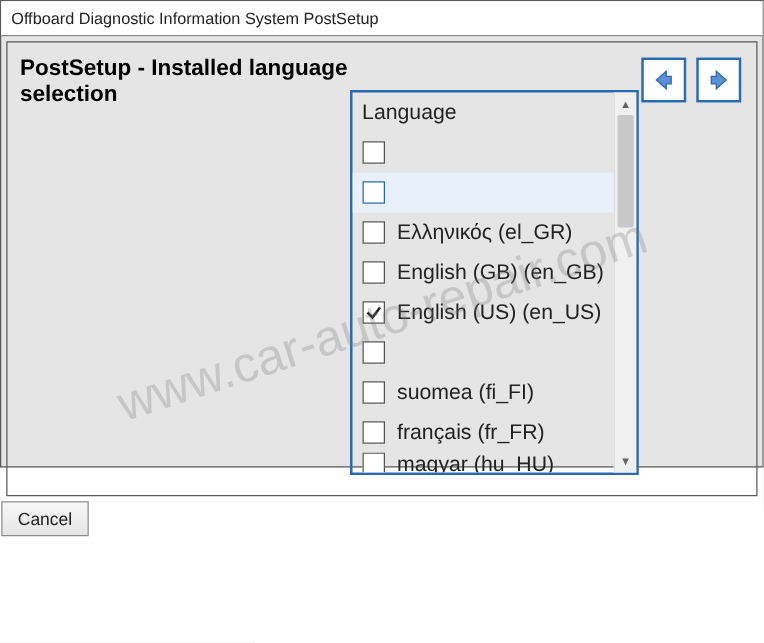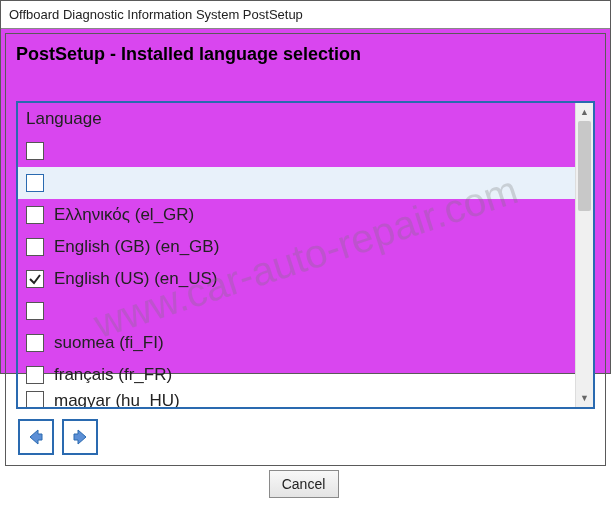--- a/index.html
+++ b/index.html
@@ -1,38 +1,38 @@
 <!DOCTYPE html>
 <html><head>
 <meta charset="utf-8">
 <style>
   * { box-sizing: border-box; font-family: Tahoma, Arial, sans-serif; }
   body { margin: 0; padding: 0; background: #fff; width: 611px; height: 514px; overflow: hidden; position: relative; }
-  .window { width: 611px; height: 374px; border: 1px solid #5a5a5a; background: #d946ef; display: flex; flex-direction: column; }
+  .window { width: 611px; height: 374px; border: 1px solid #5a5a5a; background: #e5e5e5; display: flex; flex-direction: column; }
   .titlebar { height: 30px; padding: 6px 8px; font-size: 13px; color: #222; background: #fff; border-bottom: 1px solid #888; }
-  .content { flex: 1; padding: 10px 10px 8px 10px; display: flex; flex-direction: column; border: 1px solid #5a5a5a; margin: 4px; }
+  .content { flex: 1; padding: 10px 10px 8px 10px; display: flex; flex-direction: row; border: 1px solid #5a5a5a; margin: 4px; }
   .heading { font-size: 18px; font-weight: bold; color: #000; margin: 0 0 8px 0; }
   .listbox-wrap { flex: 1; border: 2px solid #2a6ab0; margin-bottom: 8px; position: relative; display: flex; margin-top: 28px; }
   .listbox { flex: 1; overflow: hidden; padding: 4px 0 0 0; }
   .scrollbar { width: 18px; background: #f0f0f0; border-left: 1px solid #ddd; position: relative; }
   .scroll-arrow { width: 100%; height: 18px; display: flex; align-items: center; justify-content: center; color: #666; font-size: 9px; user-select: none; }
   .scroll-thumb { position: absolute; top: 18px; left: 2px; right: 2px; height: 90px; background: #c8c8c8; border-radius: 2px; }
   .col-header { font-size: 17px; color: #222; padding: 2px 8px 6px 8px; }
   .lang-row { display: flex; align-items: center; height: 32px; padding: 0 8px; font-size: 17px; color: #222; }
   .lang-row.highlight { background: #e8f1fa; }
   .lang-row.selected { font-weight: normal; text-align: center; }
   .lang-row.cutoff { height: 16px; overflow: hidden; align-items: flex-start; }
   .cb { width: 18px; height: 18px; border: 1px solid #555; margin-right: 10px; display: inline-flex; align-items: center; justify-content: center; background: #fff; flex-shrink: 0; }
   .cb.sel { border: 1px solid #2a6ab0; }
   .cb svg { display: block; }
   .lang-label { white-space: nowrap; }
   .navbar { height: 40px; display: flex; align-items: center; gap: 8px; padding: 0 2px; }
   .nav-btn { width: 36px; height: 36px; border: 2px solid #2a6ab0; background: #fff; display: flex; align-items: center; justify-content: center; cursor: pointer; }
   .nav-btn svg { display: block; }
-  .footer { height: 38px; display: flex; justify-content: center; align-items: center; padding: 0 4px 2px 0; }
+  .footer { height: 38px; display: flex; justify-content: flex-start; align-items: center; padding: 0 4px 2px 0; }
   .cancel-btn { min-width: 70px; height: 28px; border: 1px solid #8a8a8a; background: linear-gradient(#f8f8f8,#e4e4e4); font-size: 14px; color: #222; cursor: pointer; padding: 0 10px; }
   .watermark { position: absolute; top: 50%; left: 50%; transform: translate(-50%,-50%) rotate(-18deg); font-size: 40px; color: rgba(120,120,120,0.28); pointer-events: none; white-space: nowrap; font-family: Arial, sans-serif; }
 </style>
 </head>
 <body>
 
 <div class="window">
   <div class="titlebar">
     <span>Offboard Diagnostic Information System PostSetup</span>
   </div>

